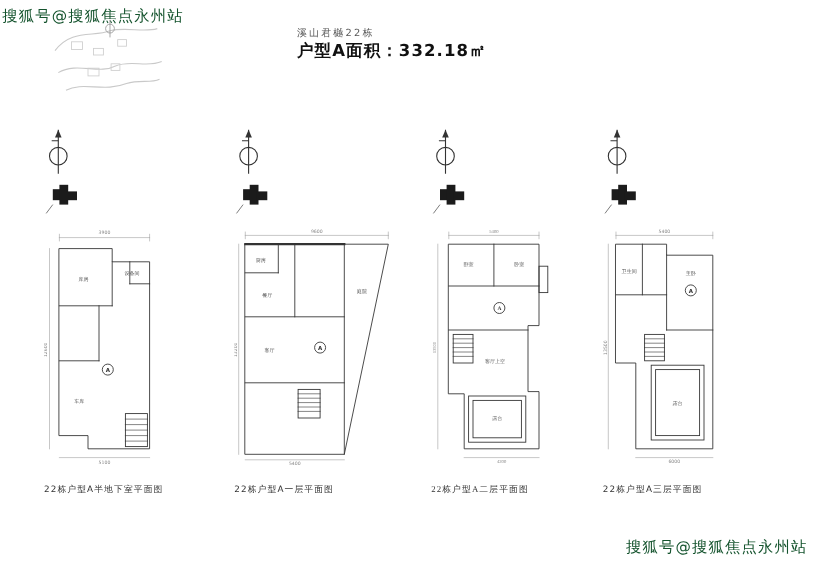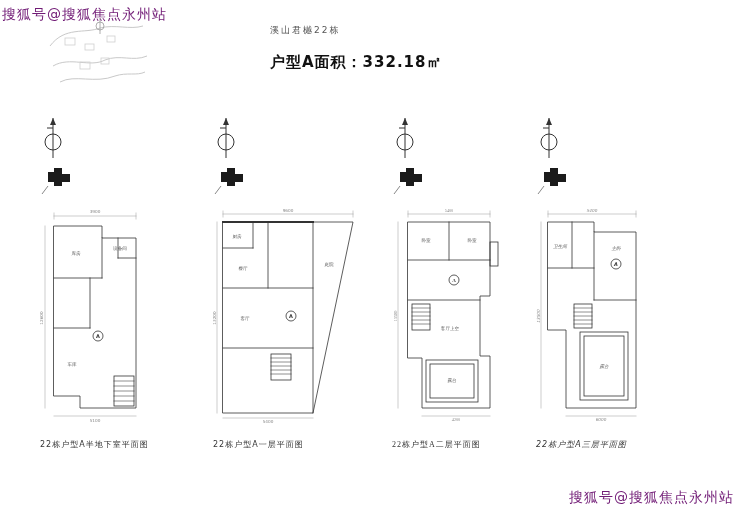--- a/index.html
+++ b/index.html
@@ -1,33 +1,33 @@
 <!DOCTYPE html>
 <html><head>
 <meta charset="utf-8">
 <style>
   html,body{margin:0;padding:0;background:#fff;}
   .page{position:relative;width:740px;height:513px;background:#fff;overflow:hidden;
         font-family:"DejaVu Sans",sans-serif;}
-  .watermark{position:absolute;color:#701a75;font-size:14px;letter-spacing:1px;white-space:nowrap;text-align:center;}
+  .watermark{position:absolute;color:#14532d;font-size:14px;letter-spacing:1px;white-space:nowrap;text-align:center;}
   .wm-tl{left:2px;top:6px;}
   .wm-br{right:6px;bottom:6px;}
   .sketch{position:absolute;left:45px;top:12px;}
   .sketch path{stroke:#c9c9c9;fill:none;stroke-width:1;}
   .sketch rect{stroke:#cfcfcf;fill:none;stroke-width:0.8;}
   .sketch circle{stroke:#9a9a9a;fill:none;stroke-width:0.8;}
   .sketch line{stroke:#9a9a9a;stroke-width:0.8;}
   .title-block{position:absolute;left:270px;top:24px;width:240px;text-align:left;}
   .project{font-size:9px;color:#555;letter-spacing:2px;}
-  .area{font-size:15px;color:#111;font-weight:bold;margin-top:16px;letter-spacing:1px;}
+  .area{font-size:15px;color:#111;font-weight:bold;margin-top:0;letter-spacing:1px;}
   .col{position:absolute;top:116px;display:flex;flex-direction:column;align-items:flex-start;}
   .col1{left:40px;width:150px;}
   .col2{left:213px;width:155px;}
   .col3{left:392px;width:140px;font-family:Liberation Serif, serif;}
-  .col4{left:536px;width:145px;font-style:italic;}
+  .col4{left:548px;width:145px;}
   .compass line{stroke:#333;stroke-width:1;}
   .compass circle{stroke:#333;fill:none;stroke-width:1;}
   .compass polygon{fill:#333;stroke:none;}
   .keyplan{margin-top:6px;}
   .keyplan rect{fill:#1b1b1b;stroke:none;}
   .keyplan line{stroke:#555;stroke-width:0.7;}
   .plan{margin-top:12px;}
   .plan line,.plan path,.plan polyline,.plan polygon,.plan rect{stroke:#333;stroke-width:0.8;fill:none;stroke-linecap:square;}
   .plan .thick{stroke-width:2;}
   .plan .h{stroke-width:0.55;}

